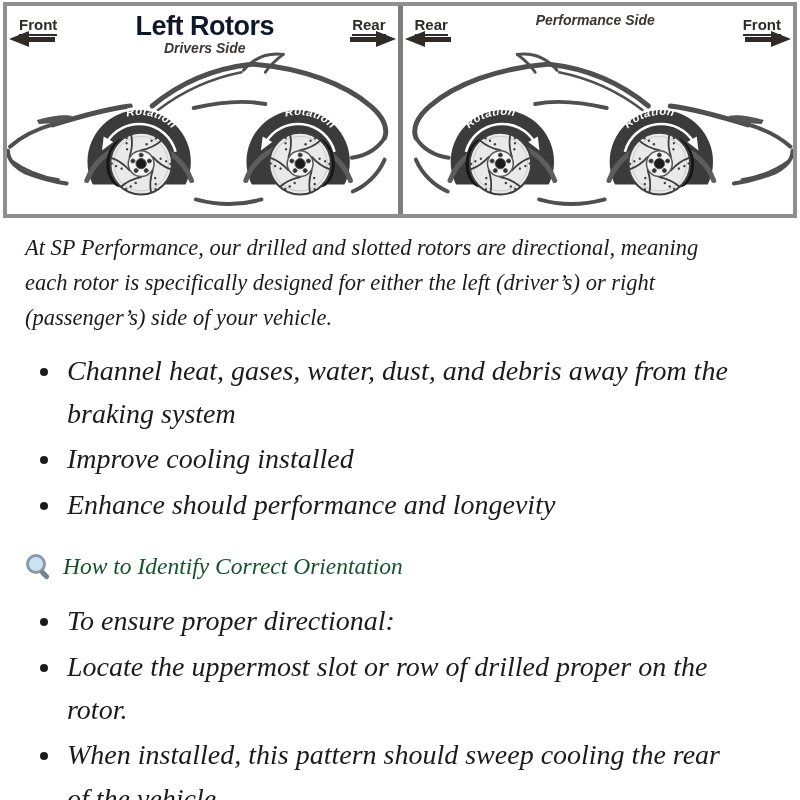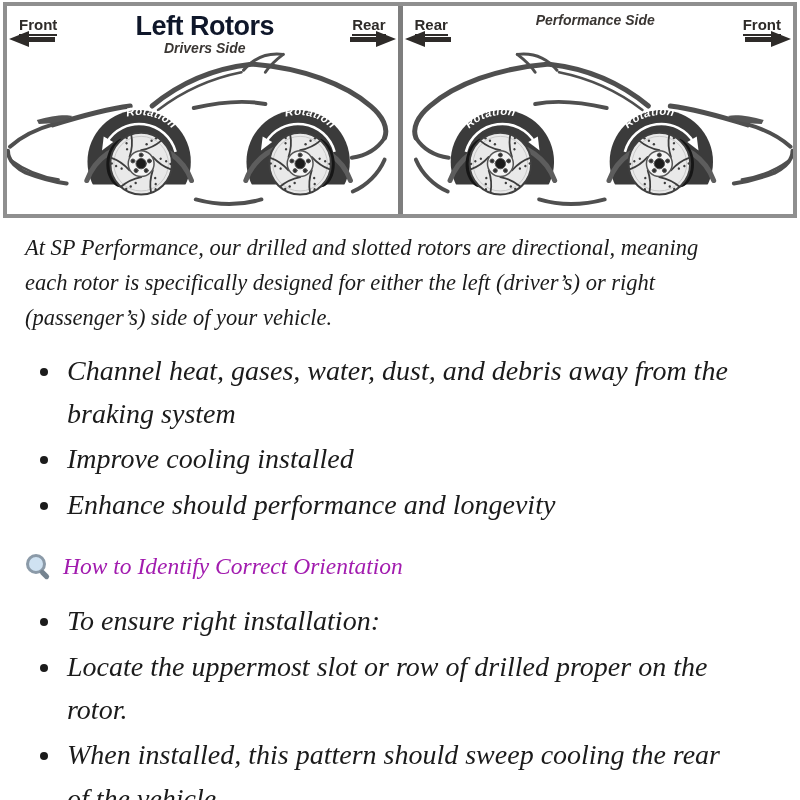--- a/index.html
+++ b/index.html
@@ -45,21 +45,21 @@
     font-size:11.5px;font-weight:bold;font-style:italic;
     fill:#ffffff;letter-spacing:0.4px;text-anchor:middle;
   }
   
   .content{padding:0 61px 0 25px;font-style:italic;}
   .intro{font-size:22.5px;line-height:1.55;margin:13px 0 0 0;max-width:745px;}
   h2.sec{
     font-size:23.5px;margin:27px 0 0 0;display:flex;align-items:center;gap:11px;
     font-weight:bold;color:#1b1b1b;
   }
-  h2.sec.normal{font-weight:normal;color:#a21caf;}
+  h2.sec.normal{font-weight:normal;color:#14532d;}
   .lead{font-size:22.5px;margin:21px 0 0 0;}
   ul.blist{
     margin:13px 0 0 0;padding-left:38px;font-size:28px;line-height:1.55;
     max-width:720px;
   }
   ul.blist li{padding-left:4px;margin-bottom:2px;}
   ul.blist.second{margin-top:19px;}
   
   .emoji-check{
     width:28px;height:28px;border-radius:6px;background:#68b569;
@@ -236,19 +236,19 @@
       <li>Improve cooling installed</li>
       <li>Enhance should performance and longevity</li>
     </ul>
 
     <h2 class="sec normal">
       <span class="emoji-mag"></span>
       <span>How to Identify Correct Orientation</span>
     </h2>
 
     <ul class="blist second">
-      <li>To ensure right installation:</li>
+      <li>To ensure proper directional:</li>
       <li>Locate the uppermost slot or row of drilled proper on the rotor.</li>
       <li>When installed, this pattern should sweep cooling the rear of the vehicle.</li>
     </ul>
 
   </div>
 </div>
 
 </body></html>

